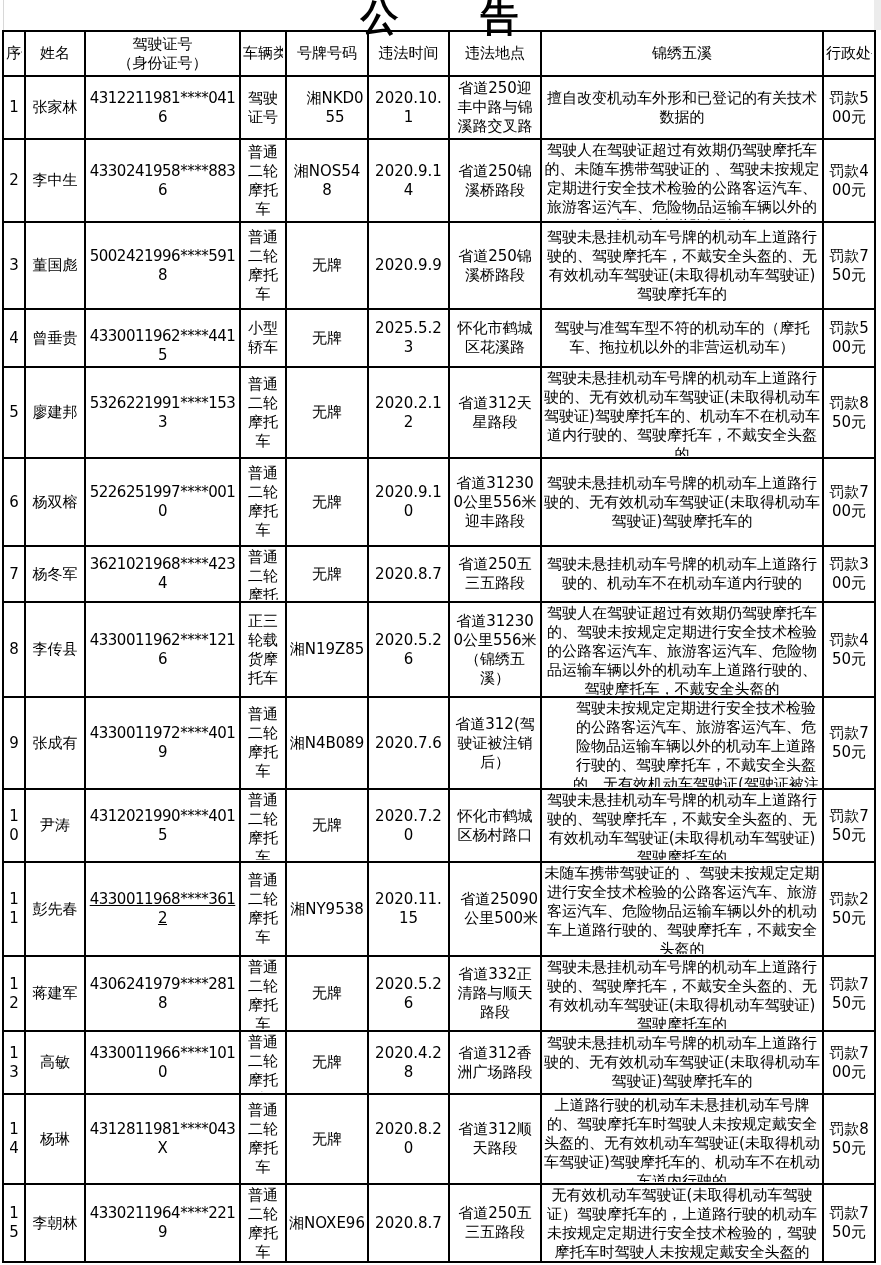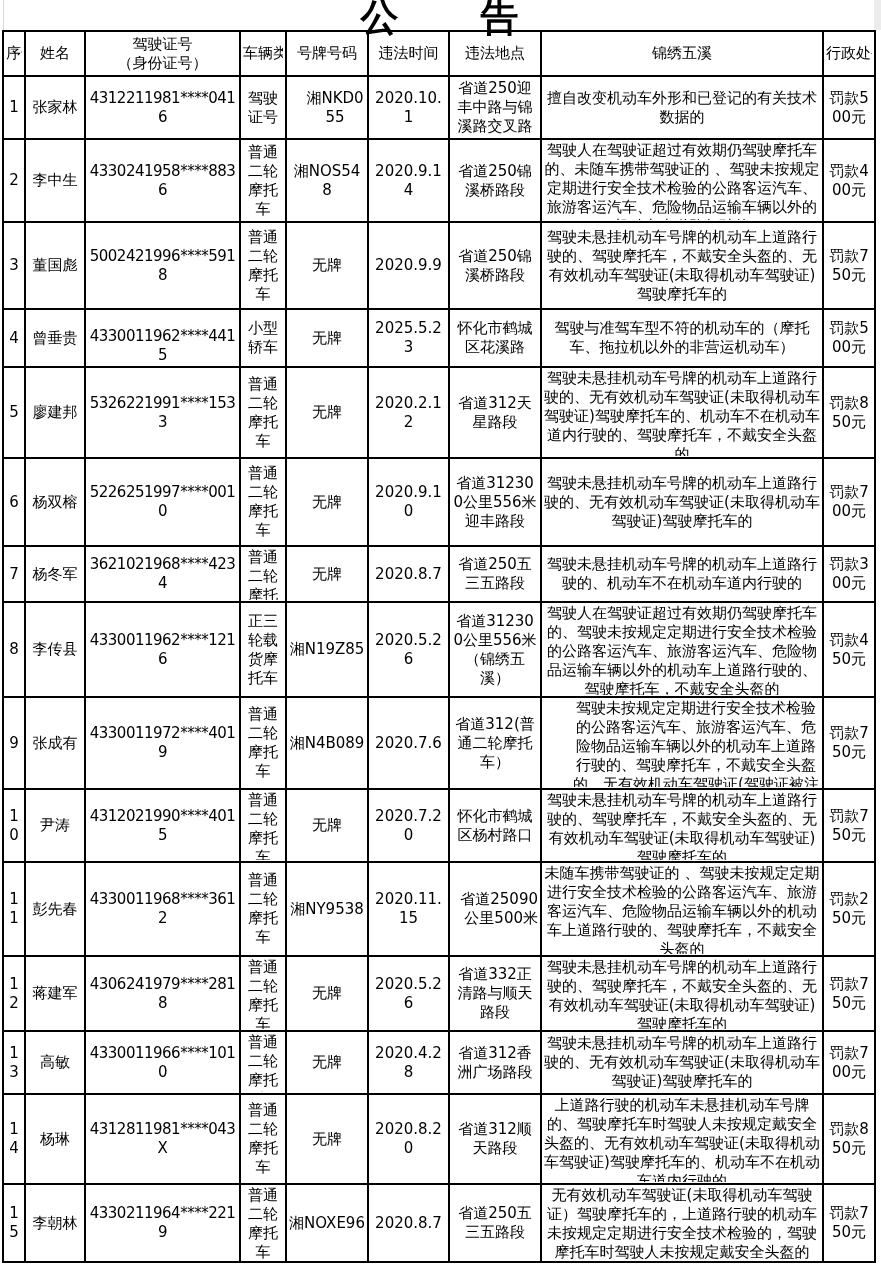--- a/index.html
+++ b/index.html
@@ -330,21 +330,21 @@
         <td class="c-vehicle">
           <div class="cw" style="max-height: 88px;">普通二轮摩托车</div>
         </td>
         <td class="c-plate">
           <div class="cw" style="max-height: 88px;">湘N4B089</div>
         </td>
         <td class="c-date">
           <div class="cw" style="max-height: 88px;">2020.7.6</div>
         </td>
         <td class="c-location">
-          <div class="cw" style="max-height: 88px;">省道312(普通二轮摩托车）</div>
+          <div class="cw" style="max-height: 88px;">省道312(驾驶证被注销后）</div>
         </td>
         <td class="c-violation">
           <div class="cw" style="max-height: 88px; margin-left: 28px;">驾驶未按规定定期进行安全技术检验的公路客运汽车、旅游客运汽车、危险物品运输车辆以外的机动车上道路行驶的、驾驶摩托车，不戴安全头盔的、无有效机动车驾驶证(驾驶证被注销后)驾驶摩托车的</div>
         </td>
         <td class="c-penalty">
           <div class="cw" style="max-height: 88px;">罚款750元</div>
         </td>
       </tr>
       <tr style="height: 73px;">
         <td class="c-num">
@@ -376,21 +376,21 @@
         </td>
       </tr>
       <tr style="height: 94px;">
         <td class="c-num">
           <div class="cw" style="max-height: 90px;">11</div>
         </td>
         <td class="c-name">
           <div class="cw" style="max-height: 90px;">彭先春</div>
         </td>
         <td class="c-license">
-          <div class="cw" style="max-height: 90px;">4330011968****3612</div>
+          <div class="cw" style="max-height: 90px; text-decoration: underline;">4330011968****3612</div>
         </td>
         <td class="c-vehicle">
           <div class="cw" style="max-height: 90px;">普通二轮摩托车</div>
         </td>
         <td class="c-plate">
           <div class="cw" style="max-height: 90px;">湘NY9538</div>
         </td>
         <td class="c-date">
           <div class="cw" style="max-height: 90px;">2020.11.15</div>
         </td>

